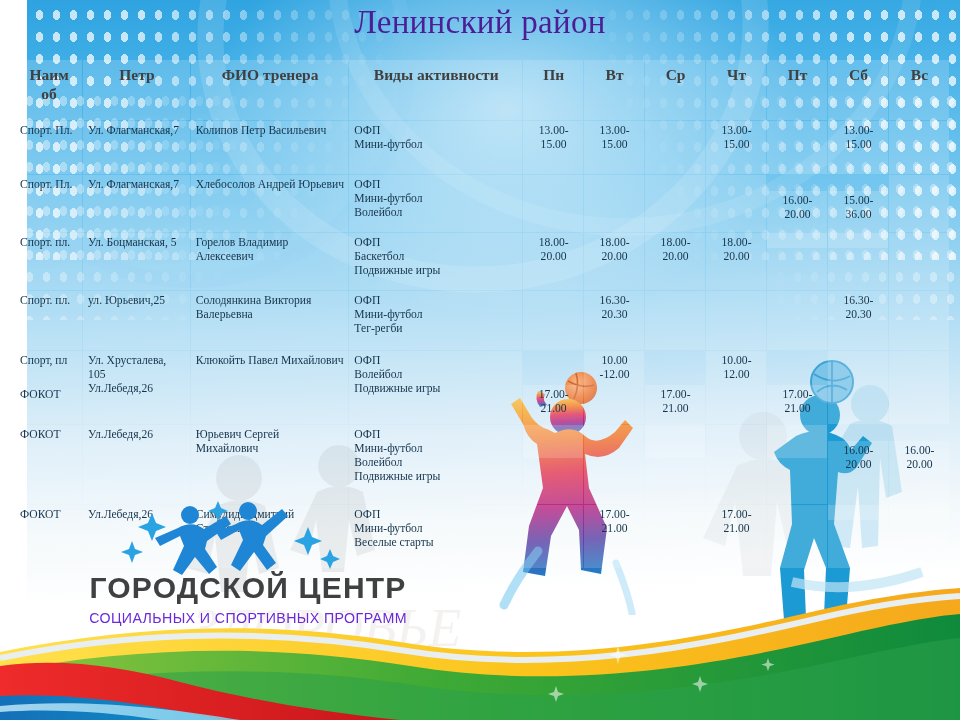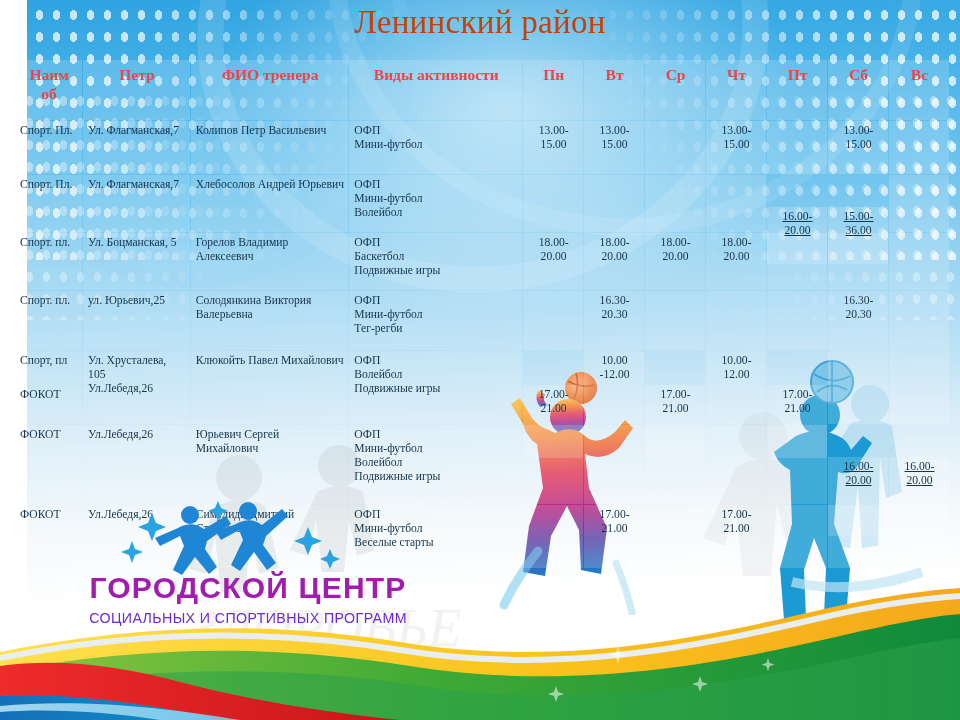--- a/index.html
+++ b/index.html
@@ -47,67 +47,67 @@
 
   
   .ghost{position:absolute;opacity:.16;}
 
   
   #waves{position:absolute;left:0;bottom:0;width:960px;height:140px;}
 
   
   #title{
     position:absolute;left:0;top:4px;width:960px;text-align:center;
-    font-size:33px;color:#c2410c;font-family:"Liberation Serif","DejaVu Serif",serif;
+    font-size:33px;color:#4c1d95;font-family:"Liberation Serif","DejaVu Serif",serif;
     letter-spacing:.3px;
   }
 
   
   #tbl{
     position:absolute;left:14px;top:59px;width:936px;
     border-collapse:separate;border-spacing:1px;
     table-layout:fixed;
   }
   #tbl th,#tbl td{
     vertical-align:top;padding:3px 4px 2px 5px;
     background:rgba(255,255,255,.17);
     color:#16344c;
     line-height:1.22;
   }
   #tbl th{
-    text-align:center;font-weight:bold;font-size:15.5px;color:#ef4444;
+    text-align:center;font-weight:bold;font-size:15.5px;color:#404040;
     height:52px;vertical-align:top;padding-top:6px;
   }
   #tbl td{font-size:11.6px;}
   .c-name{width:66px;}
   .c-addr{width:105px;}
   .c-fio {width:155px;}
   .c-act {width:170px;}
   .c-day {width:59px;}
   td.c-day{font-size:11.4px;text-align:center;padding-left:6px;}
   .pad-l{padding-left:11px;}
   .offs{position:relative;top:34px;}
-  .offs2{position:relative;top:32px;text-decoration:underline;}
+  .offs2{position:relative;top:16px;}
   .line{display:block;}
 
   
   tr.r1 td{height:48px;}
   tr.r2 td{height:52px;}
   tr.r3 td{height:52px;}
   tr.r4 td{height:54px;}
   tr.r5 td{height:68px;}
   tr.r6 td{height:74px;}
   tr.r7 td{height:58px;}
 
   
   #logo{position:absolute;left:40px;top:495px;width:400px;height:150px;}
   #logo-main{
     position:absolute;left:18px;top:76px;width:380px;text-align:center;
     font-family:"Liberation Sans","DejaVu Sans",sans-serif;
-    font-weight:bold;font-size:30px;color:#a21caf;letter-spacing:1.2px;
+    font-weight:bold;font-size:30px;color:#404040;letter-spacing:1.2px;
   }
   #logo-sub{
     position:absolute;left:18px;top:115px;width:380px;text-align:center;
     font-family:"Liberation Sans","DejaVu Sans",sans-serif;
     font-size:14.2px;color:#6d28d9;letter-spacing:.4px;
   }
 </style>
 </head>
 <body>
 

